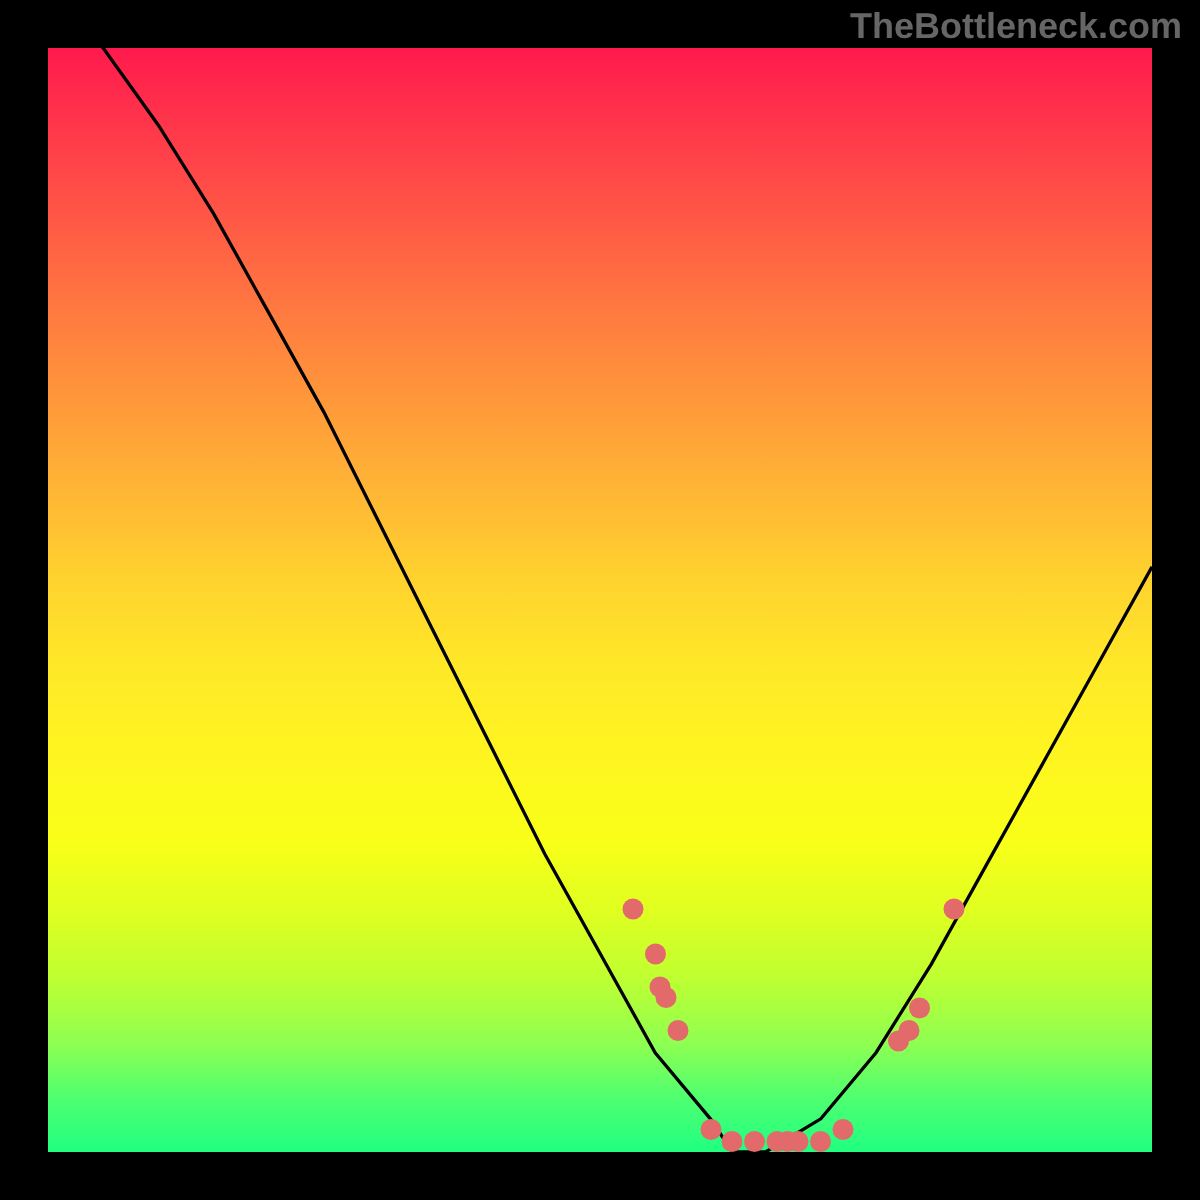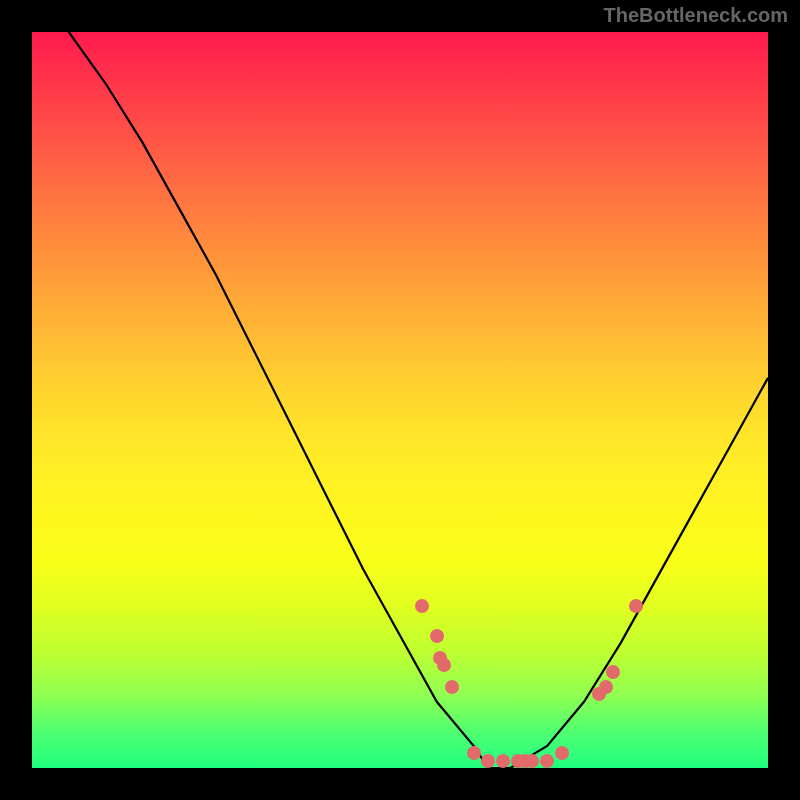--- a/index.html
+++ b/index.html
@@ -8,21 +8,21 @@
     height: 800px;
     background: #000;
     position: relative;
     font-family: Arial, sans-serif;
   }
   .watermark {
     position: absolute;
     top: 4px;
     right: 12px;
     color: #666;
-    font-size: 20px;
+    font-size: 24px;
     font-weight: bold;
     z-index: 10;
   }
   .plot-area {
     position: absolute;
     left: 32px;
     top: 32px;
     width: 736px;
     height: 736px;
     background: linear-gradient(to bottom,

